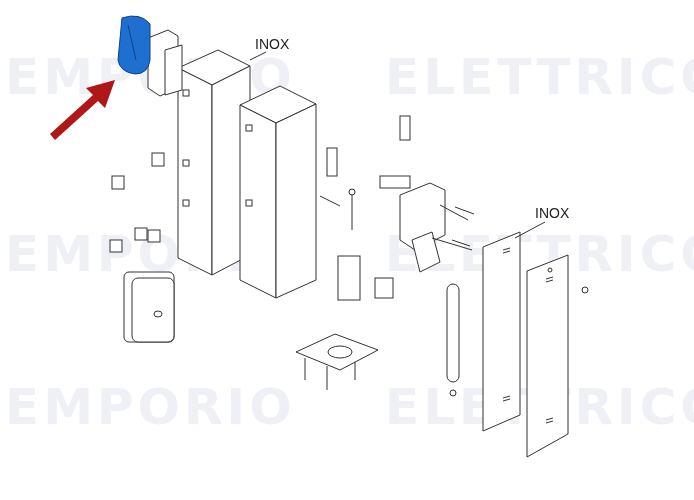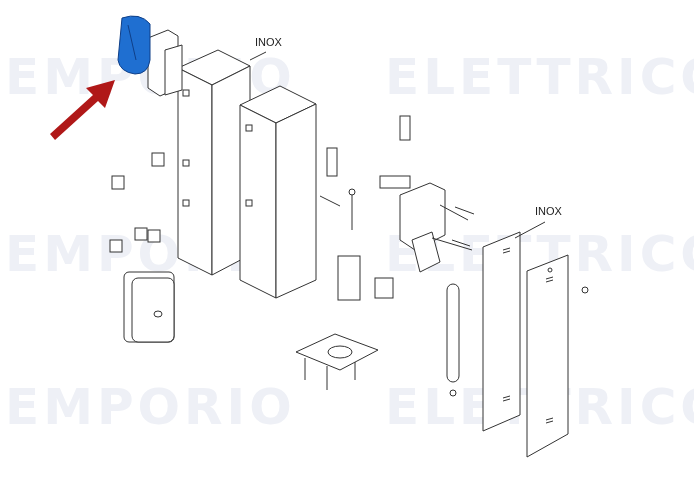--- a/index.html
+++ b/index.html
@@ -1,18 +1,18 @@
 <!DOCTYPE html>
 <html><head>
 <meta charset="utf-8">
 <style>
   html,body{margin:0;padding:0;background:#fff;}
   body{width:694px;height:500px;position:relative;overflow:hidden;font-family:"Liberation Sans",sans-serif;}
   .wm{position:absolute;font-family:"DejaVu Sans",sans-serif;font-weight:bold;color:#eef0f6;letter-spacing:4px;white-space:nowrap;}
-  .label{position:absolute;font-size:11px;color:#222;}
+  .label{position:absolute;font-size:14px;color:#222;}
   svg{position:absolute;left:0;top:0;}
 </style>
 </head>
 <body>
 
 <div class="wm" style="left:5px;top:48px;font-size:50px;">EMPORIO</div>
 <div class="wm" style="left:385px;top:48px;font-size:50px;">ELETTRICO</div>
 <div class="wm" style="left:5px;top:225px;font-size:50px;">EMPORIO</div>
 <div class="wm" style="left:385px;top:225px;font-size:50px;">ELETTRICO</div>
 <div class="wm" style="left:5px;top:378px;font-size:50px;">EMPORIO</div>

